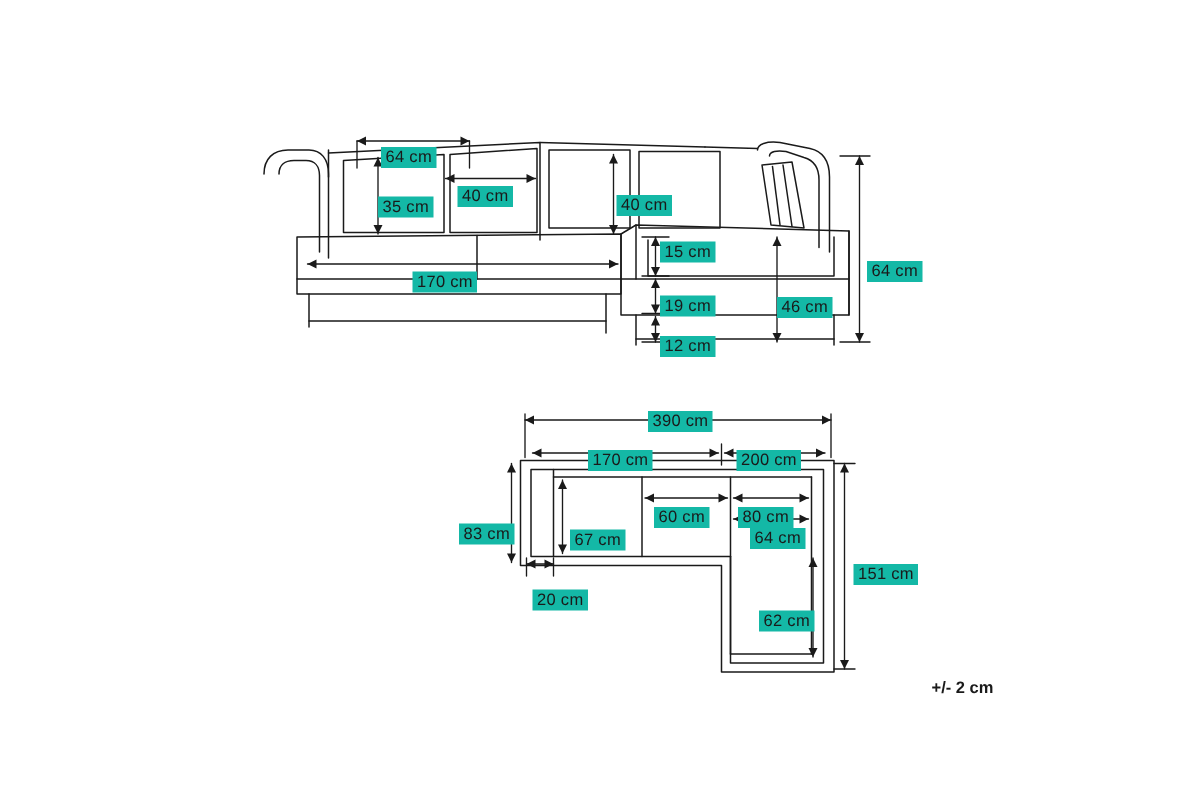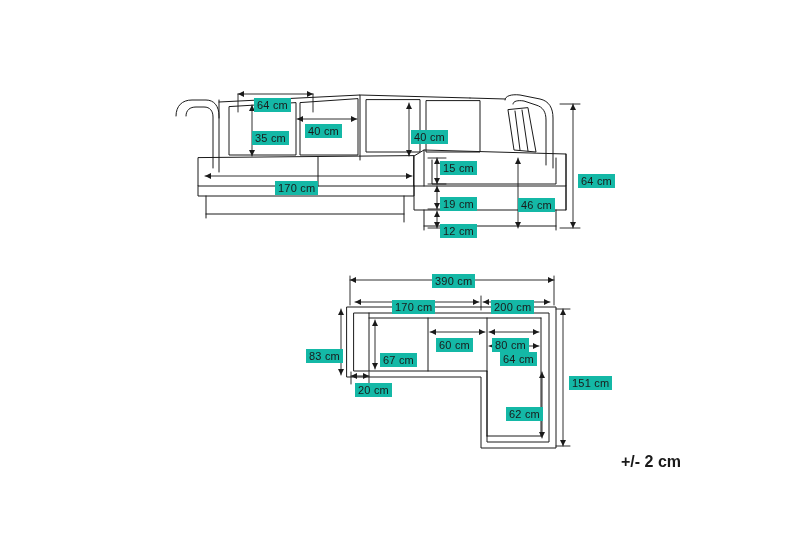--- a/index.html
+++ b/index.html
@@ -34,21 +34,21 @@
     background: #14b8a6;
     padding: 1px 3px;
     white-space: nowrap;
     line-height: 12px;
     letter-spacing: 0.2px;
     margin-top: 12px;
   }
   .tolerance {
     position: absolute;
     font-family: "Liberation Sans", sans-serif;
-    font-size: 16px;
+    font-size: 11px;
     font-weight: bold;
     color: #1a1a1a;
     white-space: nowrap;
   }
 </style>
 </head>
 <body>
 
 <div id="stage">
 
@@ -252,21 +252,21 @@
   <div class="dim-label" style="left:306px; top:337px;">83 cm</div>
 
   <div class="dim-label" style="left:380px; top:341px;">67 cm</div>
 
   <div class="dim-label" style="left:436px; top:326px;">60 cm</div>
 
   <div class="dim-label" style="left:492px; top:326px;">80 cm</div>
 
   <div class="dim-label" style="left:500px; top:340px;">64 cm</div>
 
-  <div class="dim-label" style="left:355px; top:371px;text-align:right;">20 cm</div>
+  <div class="dim-label" style="left:355px; top:381px;text-align:right;">20 cm</div>
 
   <div class="dim-label" style="left:569px; top:364px;">151 cm</div>
 
   <div class="dim-label" style="left:506px; top:395px;">62 cm</div>
 
   <div class="tolerance" style="left:621px; top:453px;">+/- 2 cm</div>
 
 </div>
 
 </body></html>

